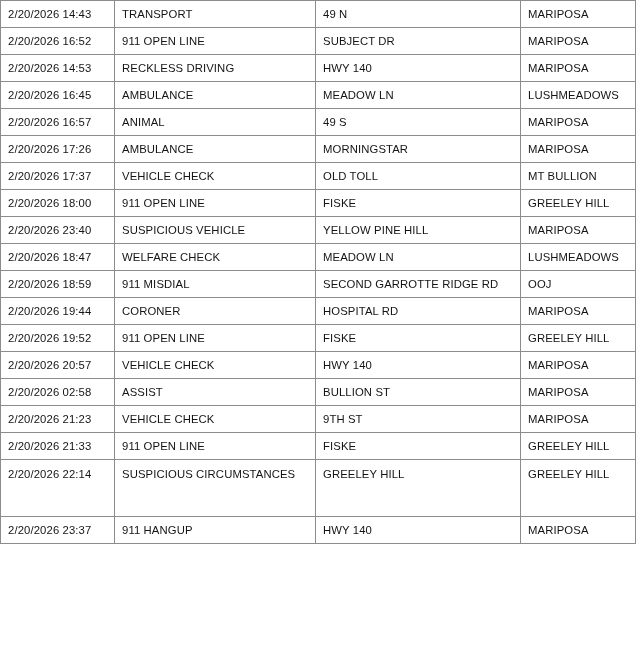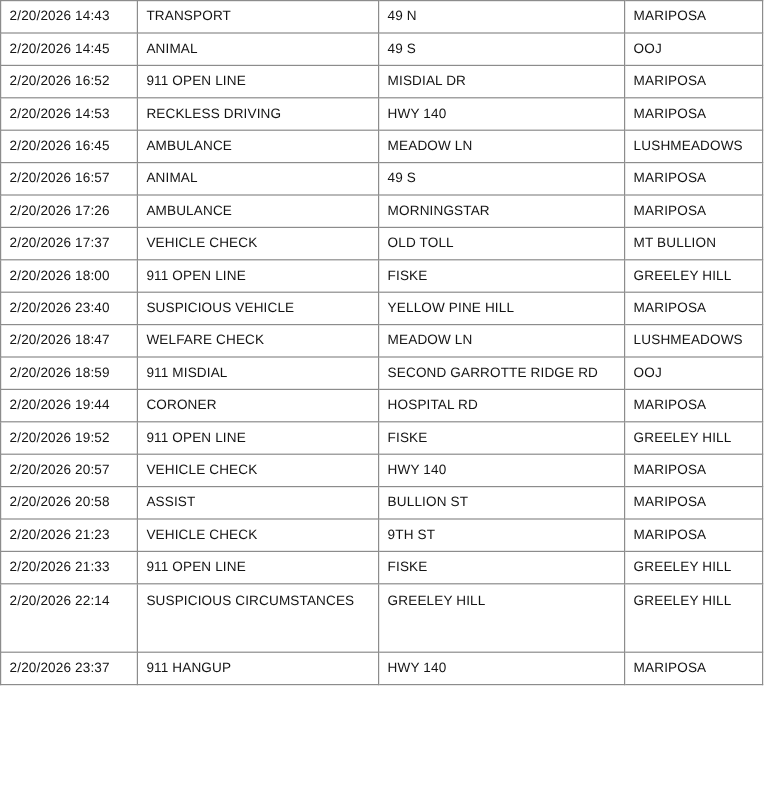--- a/index.html
+++ b/index.html
@@ -77,29 +77,23 @@
       <col class="c-area">
     </colgroup>
     <tbody id="log-table-body">
         <tr>
           <td class="cell-datetime">2/20/2026 14:43</td>
           <td class="cell-type">TRANSPORT</td>
           <td class="cell-location">49 N</td>
           <td class="cell-area">MARIPOSA</td>
         </tr>
         <tr>
-          <td class="cell-datetime">2/20/2026 14:45</td>
-          <td class="cell-type">ANIMAL</td>
-          <td class="cell-location">49 S</td>
-          <td class="cell-area">OOJ</td>
-        </tr>
-        <tr>
           <td class="cell-datetime">2/20/2026 16:52</td>
           <td class="cell-type">911 OPEN LINE</td>
-          <td class="cell-location">MISDIAL DR</td>
+          <td class="cell-location">SUBJECT DR</td>
           <td class="cell-area">MARIPOSA</td>
         </tr>
         <tr>
           <td class="cell-datetime">2/20/2026 14:53</td>
           <td class="cell-type">RECKLESS DRIVING</td>
           <td class="cell-location">HWY 140</td>
           <td class="cell-area">MARIPOSA</td>
         </tr>
         <tr>
           <td class="cell-datetime">2/20/2026 16:45</td>
@@ -161,21 +155,21 @@
           <td class="cell-location">FISKE</td>
           <td class="cell-area">GREELEY HILL</td>
         </tr>
         <tr>
           <td class="cell-datetime">2/20/2026 20:57</td>
           <td class="cell-type">VEHICLE CHECK</td>
           <td class="cell-location">HWY 140</td>
           <td class="cell-area">MARIPOSA</td>
         </tr>
         <tr>
-          <td class="cell-datetime">2/20/2026 20:58</td>
+          <td class="cell-datetime">2/20/2026 02:58</td>
           <td class="cell-type">ASSIST</td>
           <td class="cell-location">BULLION ST</td>
           <td class="cell-area">MARIPOSA</td>
         </tr>
         <tr>
           <td class="cell-datetime">2/20/2026 21:23</td>
           <td class="cell-type">VEHICLE CHECK</td>
           <td class="cell-location">9TH ST</td>
           <td class="cell-area">MARIPOSA</td>
         </tr>

